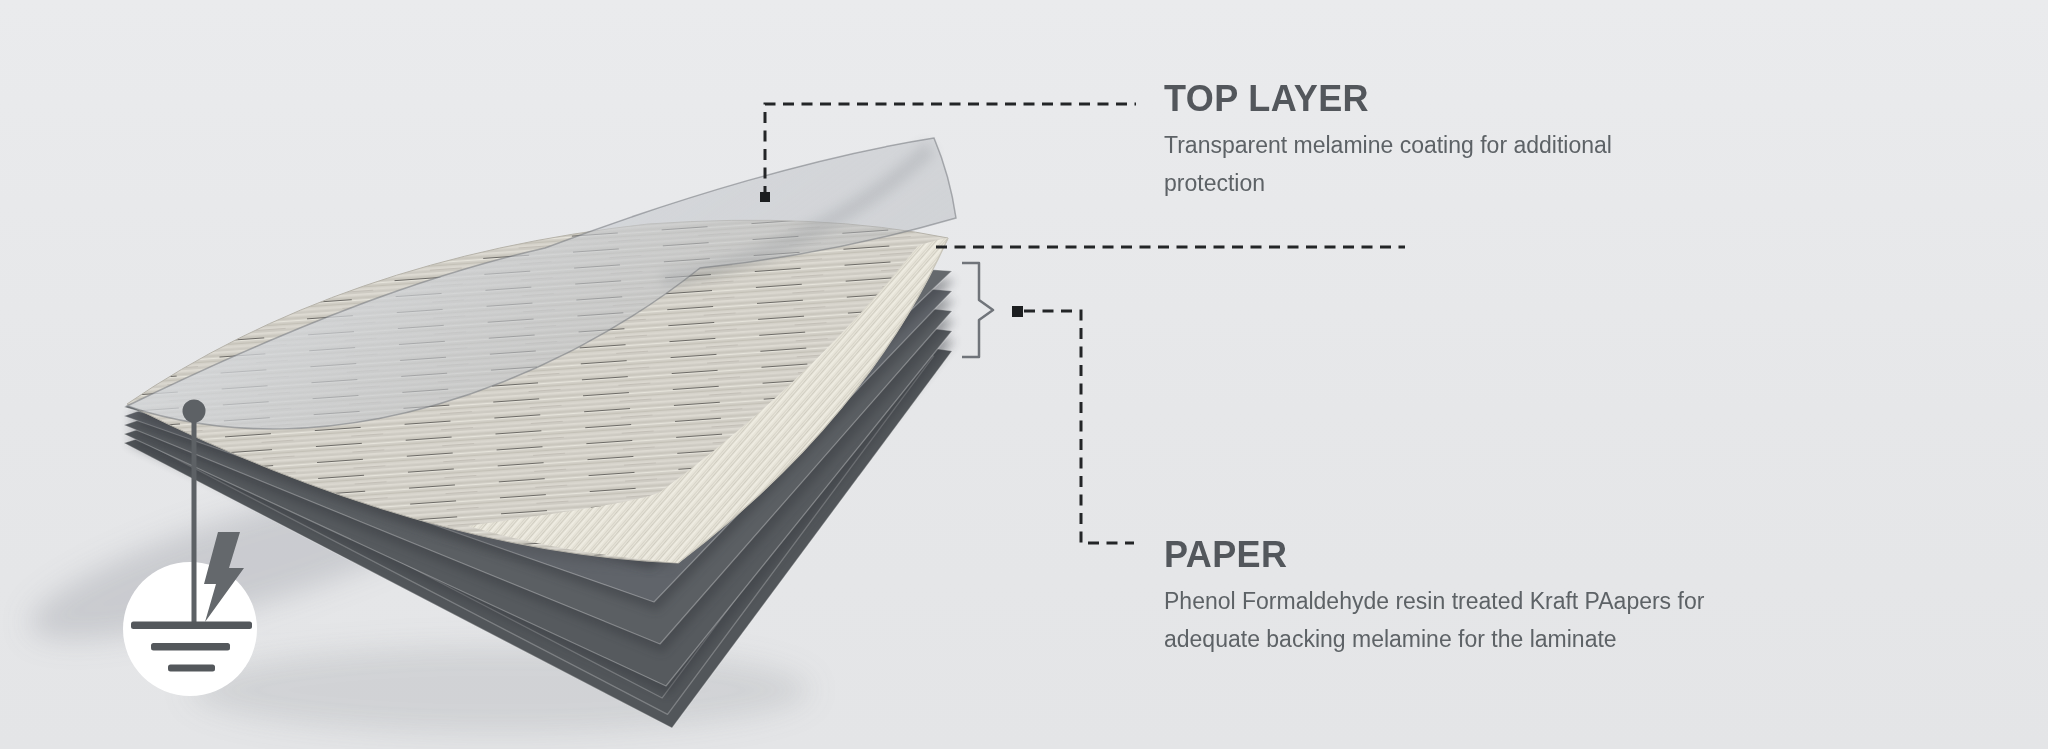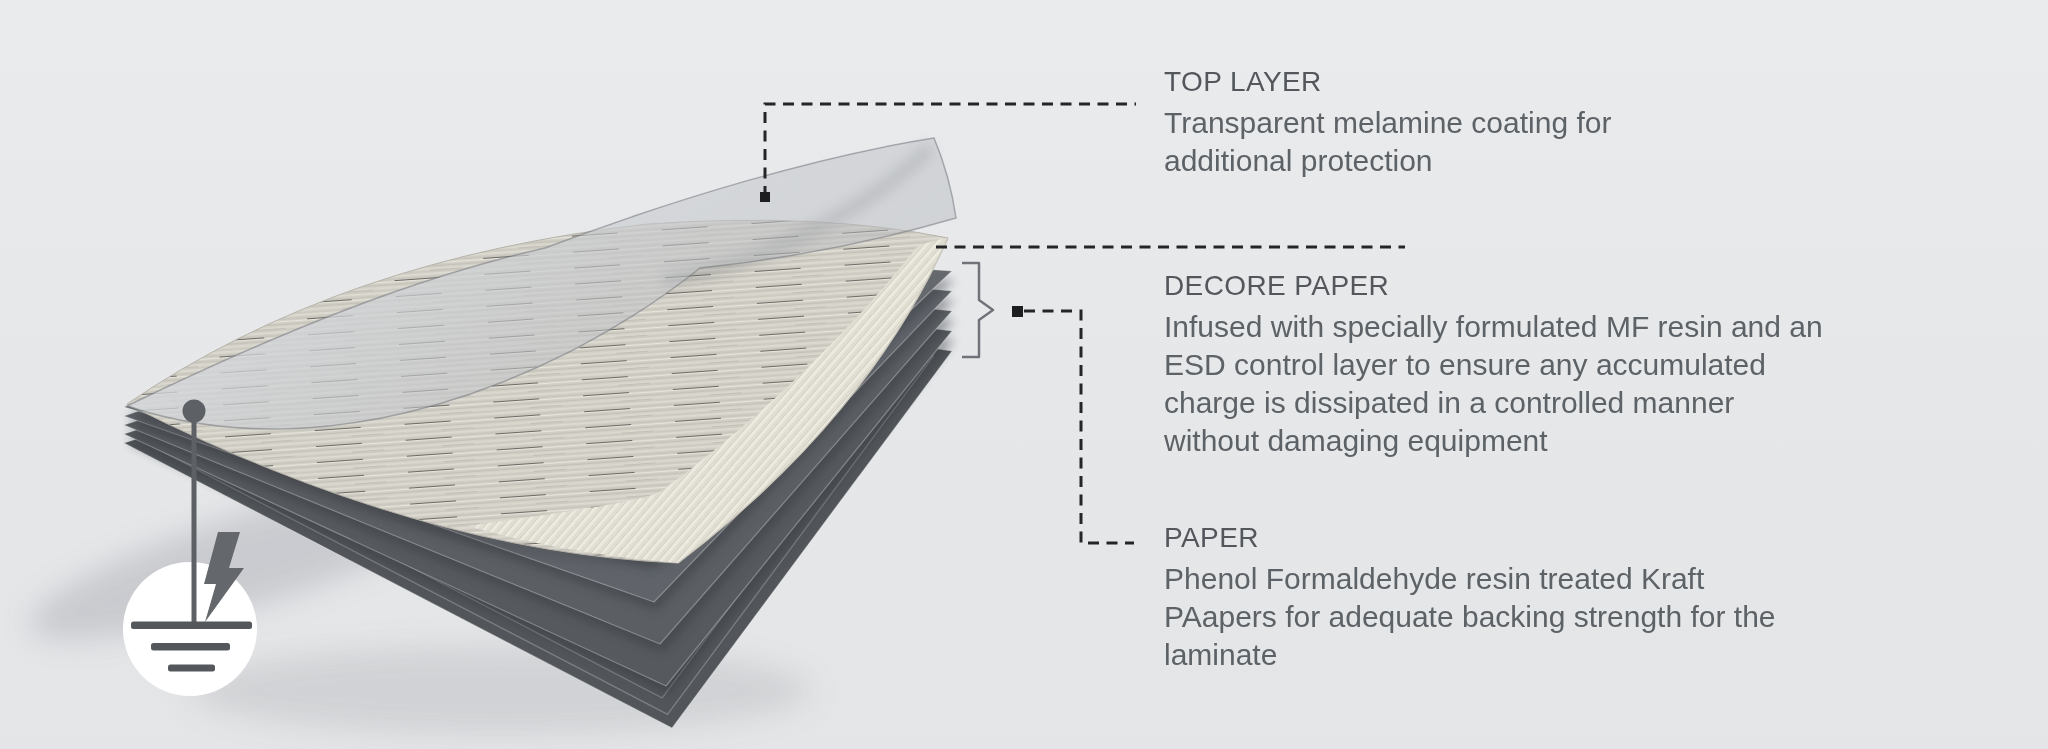--- a/index.html
+++ b/index.html
@@ -6,27 +6,27 @@
   .stage{
     position:relative;
     width:2048px;height:749px;
     background:linear-gradient(180deg,#eaebed 0%,#e6e7e9 55%,#e4e5e7 100%);
     overflow:hidden;
     font-family:"Liberation Sans", sans-serif;
   }
   .illustration{position:absolute;left:0;top:0;}
   .callout{position:absolute;}
   .callout h3{
-    margin:0 0 6px 0;
-    font-size:28px;font-weight:400;letter-spacing:.4px;
+    margin:12px 0 6px 0;
+    font-size:36px;font-weight:700;letter-spacing:.4px;
     color:#53575c;
   }
   .callout p{
     margin:0;
-    font-size:30px;line-height:38px;
+    font-size:23px;line-height:38px;
     color:#5d6266;
   }
   #co-top{left:1164px;top:66px;width:470px;}
   #co-decore{left:1164px;top:270px;width:660px;}
   #co-core{left:1164px;top:522px;width:630px;}
 </style>
 </head>
 <body>
 
 <div class="stage">
@@ -132,23 +132,19 @@
       <rect x="1012" y="306" width="11" height="11"></rect>
     </g>
     <path d="M 962,263 L 979,263 L 979,300 L 993,310 L 979,320 L 979,357 L 962,357" fill="none" stroke="#70747a" stroke-width="2.5" stroke-linejoin="round"></path>
   </svg>
 
   <div class="callout" id="co-top">
     <h3>TOP LAYER</h3>
     <p>Transparent melamine coating for additional protection</p>
   </div>
 
-  <div class="callout" id="co-decore">
-    <h3>DECORE PAPER</h3>
-    <p>Infused with specially formulated MF resin and an ESD control layer to ensure any accumulated charge is dissipated in a controlled manner without damaging equipment</p>
-  </div>
 
   <div class="callout" id="co-core">
     <h3>PAPER</h3>
-    <p>Phenol Formaldehyde resin treated Kraft PAapers for adequate backing strength for the laminate</p>
+    <p>Phenol Formaldehyde resin treated Kraft PAapers for adequate backing melamine for the laminate</p>
   </div>
 
 </div>
 
 </body></html>

